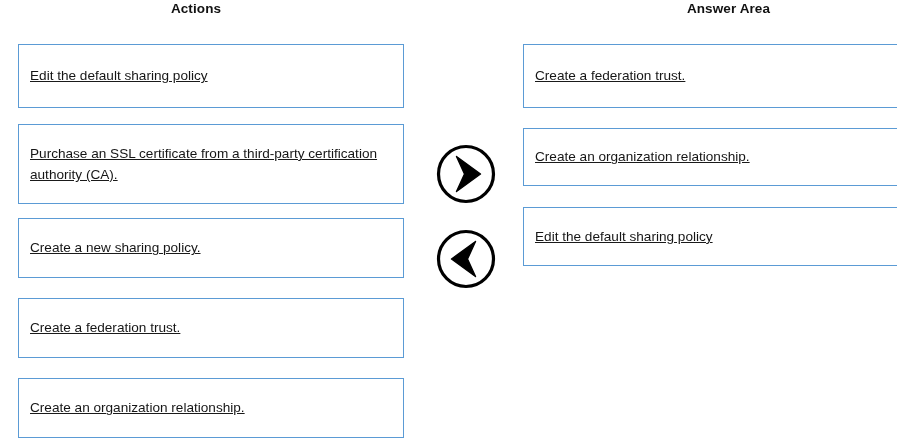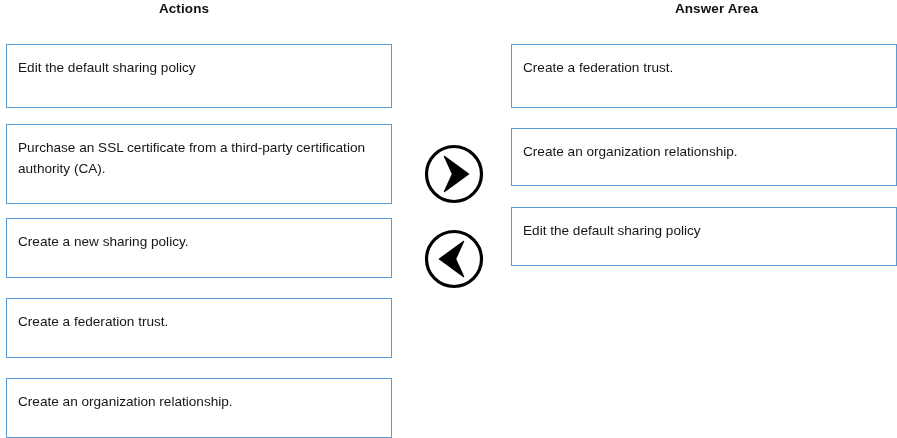--- a/index.html
+++ b/index.html
@@ -10,21 +10,21 @@
   body {
     width: 897px;
     height: 438px;
     position: relative;
     overflow: hidden;
     font-family: "Liberation Sans", sans-serif;
     color: #1a1a1a;
   }
   .stage {
     position: absolute;
-    left: 4px; top: 0;
+    left: 16px; top: 0;
     width: 772px;
     height: 438px;
   }
   .col-heading {
     position: absolute;
     font-size: 13.5px;
     font-weight: bold;
     color: #111111;
     letter-spacing: 0.1px;
     text-align: center;
@@ -39,22 +39,23 @@
     left: 520px;
     top: 1px;
     width: 385px;
   }
   .drag-box {
     position: absolute;
     box-sizing: border-box;
     border: 1.4px solid #5B9BD5;
     background: #ffffff;
     display: flex;
-    align-items: flex-start;
+    align-items: center;
     padding: 12px 11px;
+    text-decoration: underline;
   }
   .drag-box .box-label {
     font-size: 13.6px;
     line-height: 1.55;
     color: #161616;
     font-weight: 400;
   }
   
   .col-left  { left: 2px;   width: 386px; }
   .col-right { left: 507px; width: 386px; }

